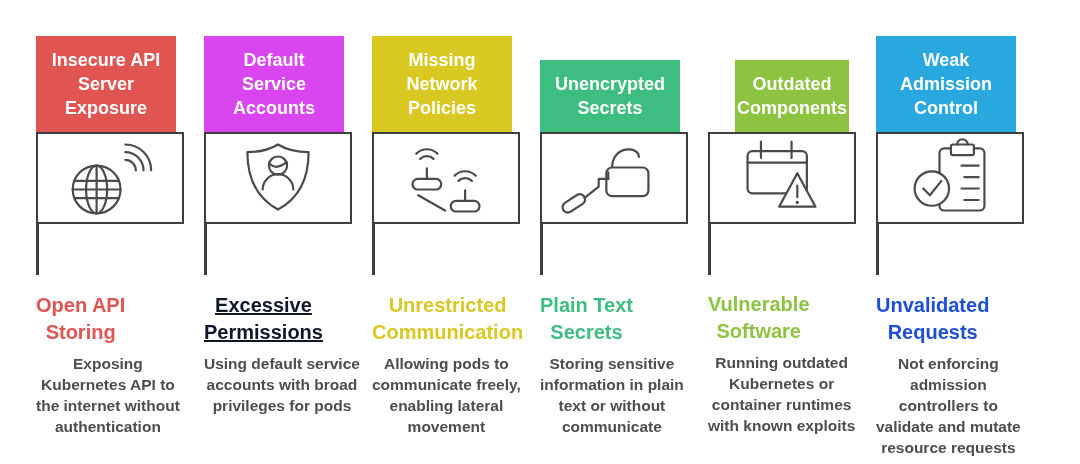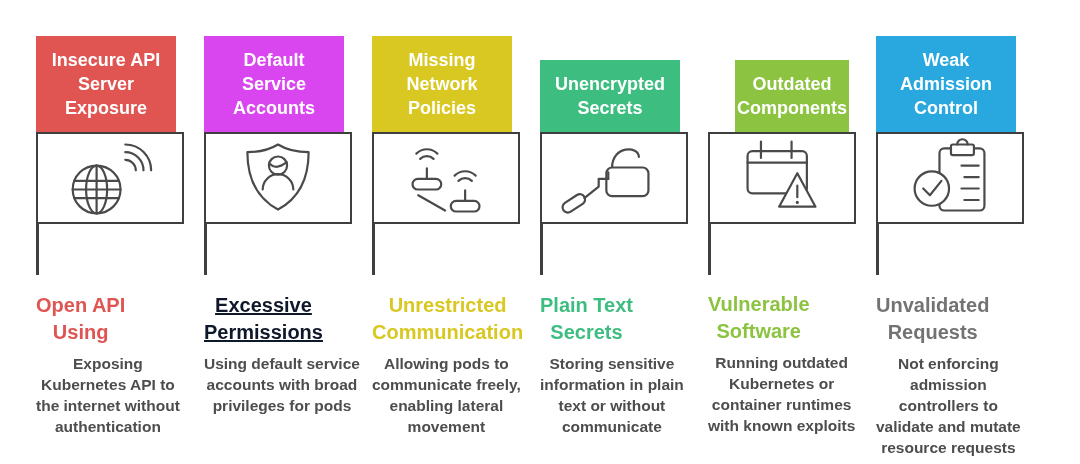--- a/index.html
+++ b/index.html
@@ -74,21 +74,21 @@
         <line class="ic" x1="37" y1="49" x2="83" y2="49"></line>
         <line class="ic" x1="35" y1="58" x2="85" y2="58"></line>
         <line class="ic" x1="37" y1="67" x2="83" y2="67"></line>
         <path class="ic" d="M90,27 A11,11 0 0 1 101,38"></path>
         <path class="ic" d="M90,19 A19,19 0 0 1 109,38"></path>
         <path class="ic" d="M90,11 A27,27 0 0 1 117,38"></path>
       </svg>
     </div>
     <div class="connector"></div>
     <div class="subtitle" style="color: rgb(224, 84, 82);">Open API
-Using</div>
+Storing</div>
     <div class="description">Exposing
 Kubernetes API to
 the internet without
 authentication</div>
   </div>
 
   <div class="col">
     <div class="header-slot">
       <div class="header-box" style="background-color: #d946ef;">Default
 Service
@@ -199,21 +199,21 @@
         <path class="ic" d="M81.5,11 A5.5,5.5 0 0 1 92.5,11"></path>
         <line class="ic" x1="86" y1="33" x2="104" y2="33"></line>
         <line class="ic" x1="89" y1="45" x2="104" y2="45"></line>
         <line class="ic" x1="86" y1="57" x2="104" y2="57"></line>
         <line class="ic" x1="89" y1="69" x2="104" y2="69"></line>
         <circle class="ic-white" cx="55" cy="57" r="18"></circle>
         <path class="ic" d="M46,57 L53,64 L65,49"></path>
       </svg>
     </div>
     <div class="connector"></div>
-    <div class="subtitle" style="color: #737373;">Unvalidated
+    <div class="subtitle" style="color: #1d4ed8;">Unvalidated
 Requests</div>
     <div class="description">Not enforcing
 admission
 controllers to
 validate and mutate
 resource requests</div>
   </div>
 
 </div>
 

